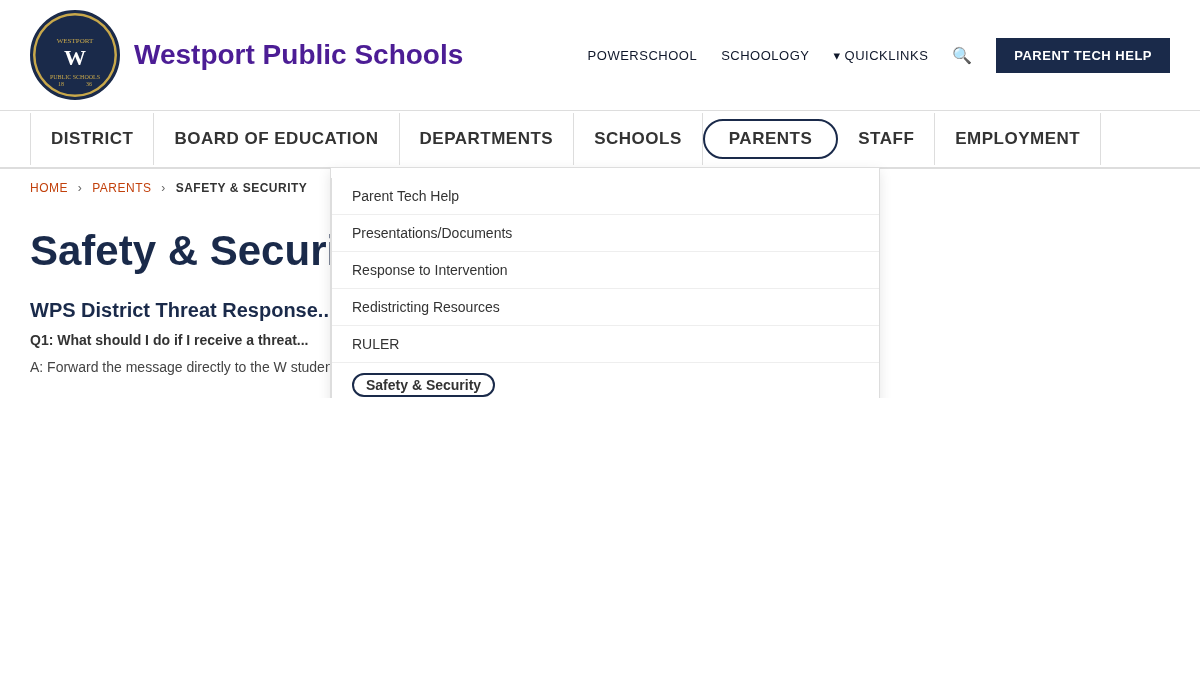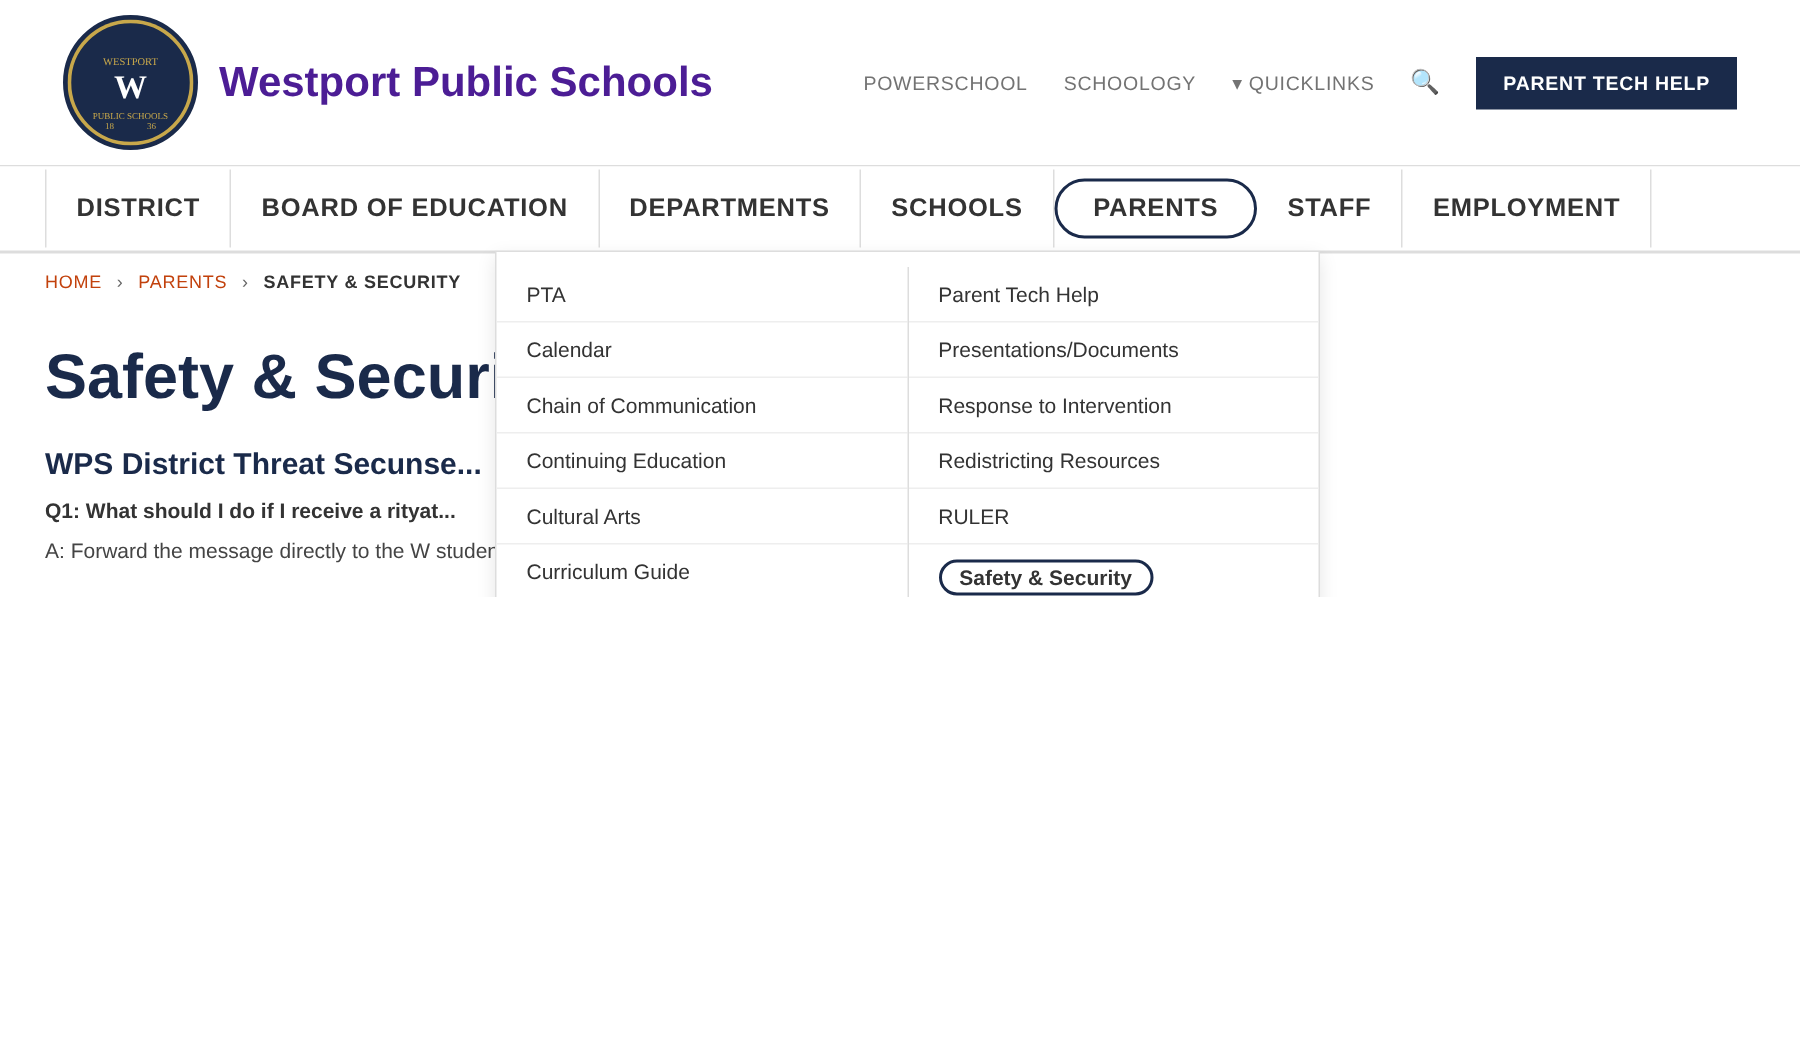--- a/index.html
+++ b/index.html
@@ -2,21 +2,21 @@
 <html><head>
   <meta charset="utf-8">
   <style>
     * { margin: 0; padding: 0; box-sizing: border-box; }
     body { font-family: Arial, sans-serif; background: #fff; color: #333; }
 
     
     .header {
       display: flex;
       align-items: center;
-      padding: 10px 42px;
+      padding: 10px 30px;
       border-bottom: 1px solid #ddd;
       background: #fff;
     }
     .logo-area {
       display: flex;
       align-items: center;
       gap: 14px;
     }
     .logo-circle {
       width: 90px;
@@ -37,21 +37,21 @@
       color: #4c1d95;
     }
     .header-nav {
       margin-left: auto;
       display: flex;
       align-items: center;
       gap: 24px;
     }
     .header-nav a {
       text-decoration: none;
-      color: #737373;
+      color: #0f172a;
       font-size: 13px;
       font-weight: 500;
       letter-spacing: 0.5px;
       text-transform: uppercase;
     }
     .header-nav .quicklinks {
       display: flex;
       align-items: center;
       gap: 4px;
     }
@@ -217,30 +217,20 @@
   <a href="#" class="main-nav-item">DISTRICT</a>
   <a href="#" class="main-nav-item">BOARD OF EDUCATION</a>
   <a href="#" class="main-nav-item">DEPARTMENTS</a>
   <a href="#" class="main-nav-item">SCHOOLS</a>
   <a href="#" class="main-nav-item active-parents">PARENTS</a>
   <a href="#" class="main-nav-item">STAFF</a>
   <a href="#" class="main-nav-item">EMPLOYMENT</a>
 
   <div class="dropdown-container">
     <div class="dropdown-cols">
-      <div class="dropdown-col">
-        <a href="#" class="dropdown-item">PTA</a>
-        <a href="#" class="dropdown-item">Calendar</a>
-        <a href="#" class="dropdown-item">Chain of Communication</a>
-        <a href="#" class="dropdown-item">Continuing Education</a>
-        <a href="#" class="dropdown-item">Cultural Arts</a>
-        <a href="#" class="dropdown-item">Curriculum Guide</a>
-        <a href="#" class="dropdown-item">Food Services</a>
-        <a href="#" class="dropdown-item">Free &amp; Reduced Lunch/Husky Health</a>
-      </div>
       <div class="col-divider"></div>
       <div class="dropdown-col">
         <a href="#" class="dropdown-item">Parent Tech Help</a>
         <a href="#" class="dropdown-item">Presentations/Documents</a>
         <a href="#" class="dropdown-item">Response to Intervention</a>
         <a href="#" class="dropdown-item">Redistricting Resources</a>
         <a href="#" class="dropdown-item">RULER</a>
         <a href="#" class="dropdown-item circled">
           <span>Safety &amp; Security</span>
         </a>
@@ -256,20 +246,20 @@
   <a href="#">PARENTS</a>
   <span class="sep">›</span>
   <span class="current">SAFETY &amp; SECURITY</span>
 </div>
 
 <main class="content">
   <h1 class="page-title">
     <span>Safety &amp; Secu</span><span>rity</span>
   </h1>
   <h2 class="section-title">
-    <span>WPS District Threat Secu</span><span>nse...</span>
+    <span>WPS District Threat Respo</span><span>nse...</span>
   </h2>
   <p class="question">
-    <span>Q1: What should I do if I receive a rity</span><span>at...</span>
+    <span>Q1: What should I do if I receive a thre</span><span>at...</span>
   </p>
   <p class="answer">A: Forward the message directly to the W                                            students.  Call the Westport Police
 Department at (203)341-6000.</p>
 </main>
 
 </body></html>

